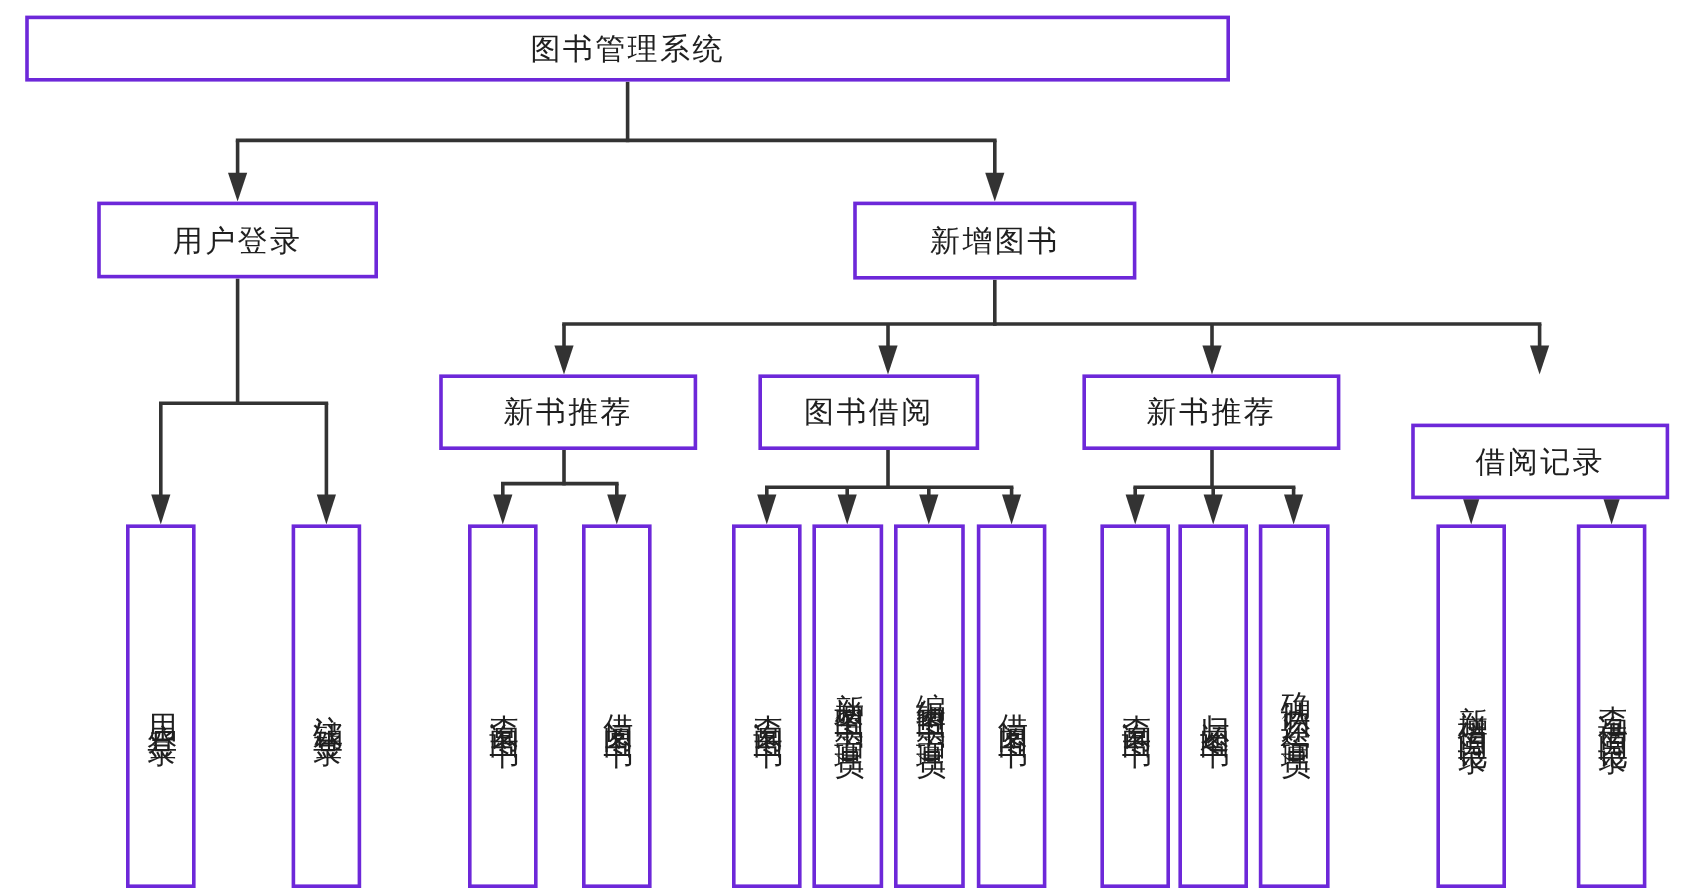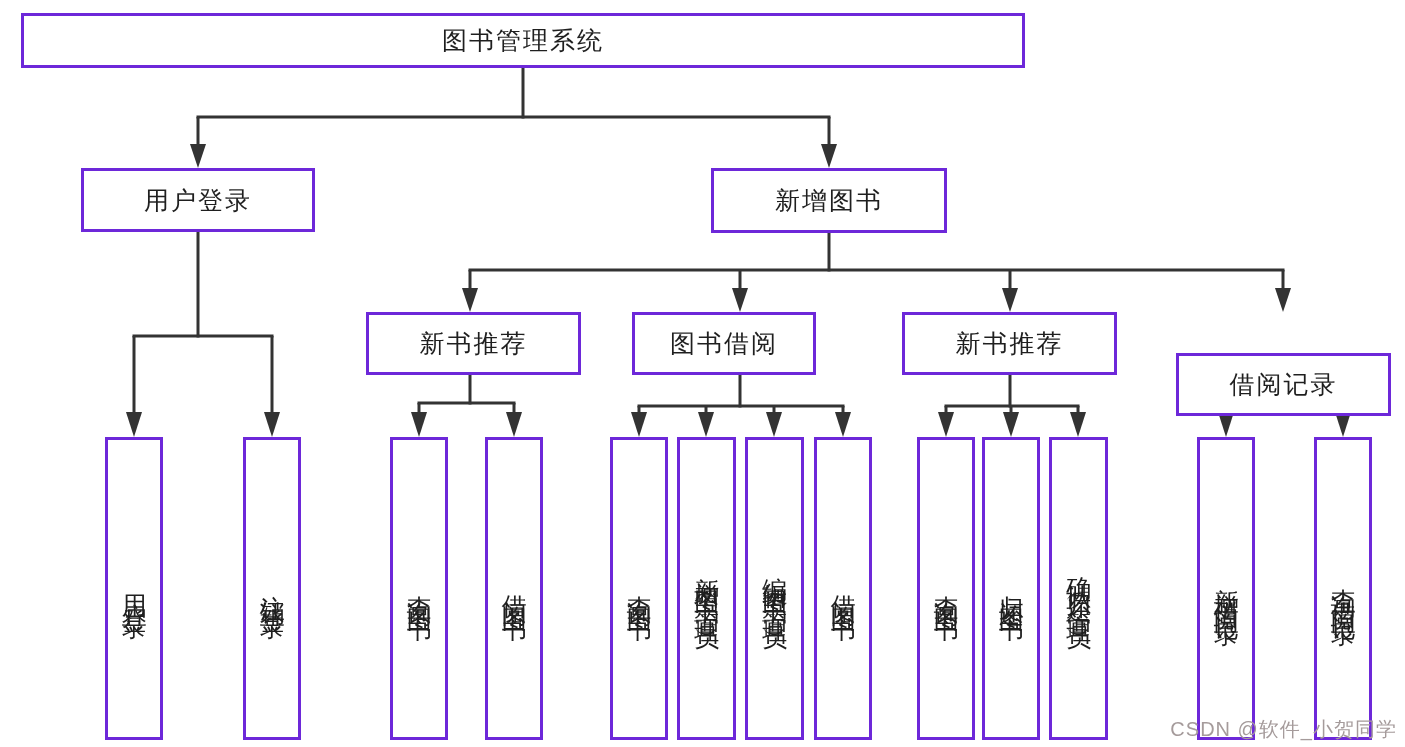--- a/index.html
+++ b/index.html
@@ -189,15 +189,14 @@
     <span class="lbl">确认归还（管理员）</span>
   </div>
 
   <div class="node leaf" style="left:1197px; top:437px; width:58px; height:303px;">
     <span class="lbl">新增借阅记录</span>
   </div>
   <div class="node leaf" style="left:1314px; top:437px; width:58px; height:303px;">
     <span class="lbl">查询借阅记录</span>
   </div>
 
-  <div class="watermark">CSDN @软件_小贺同学</div>
 
 </div>
 
 </body></html>

